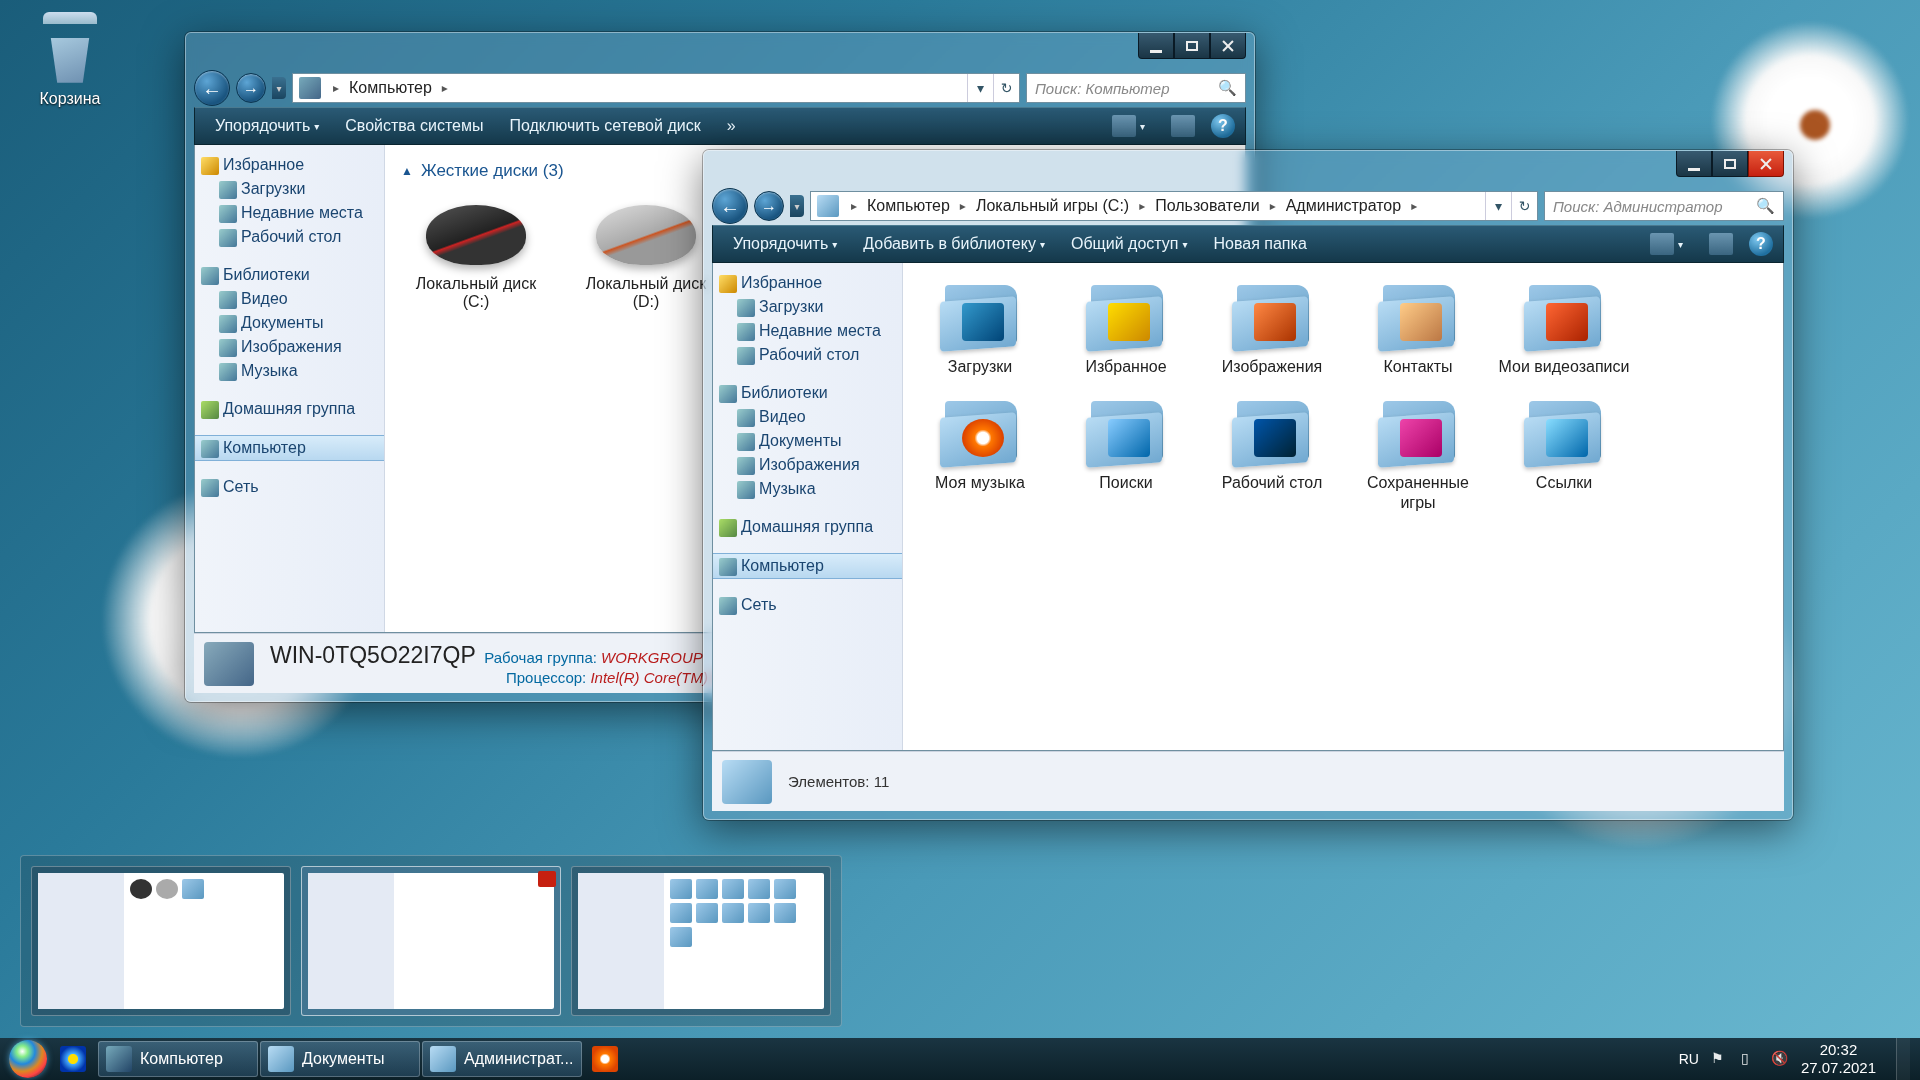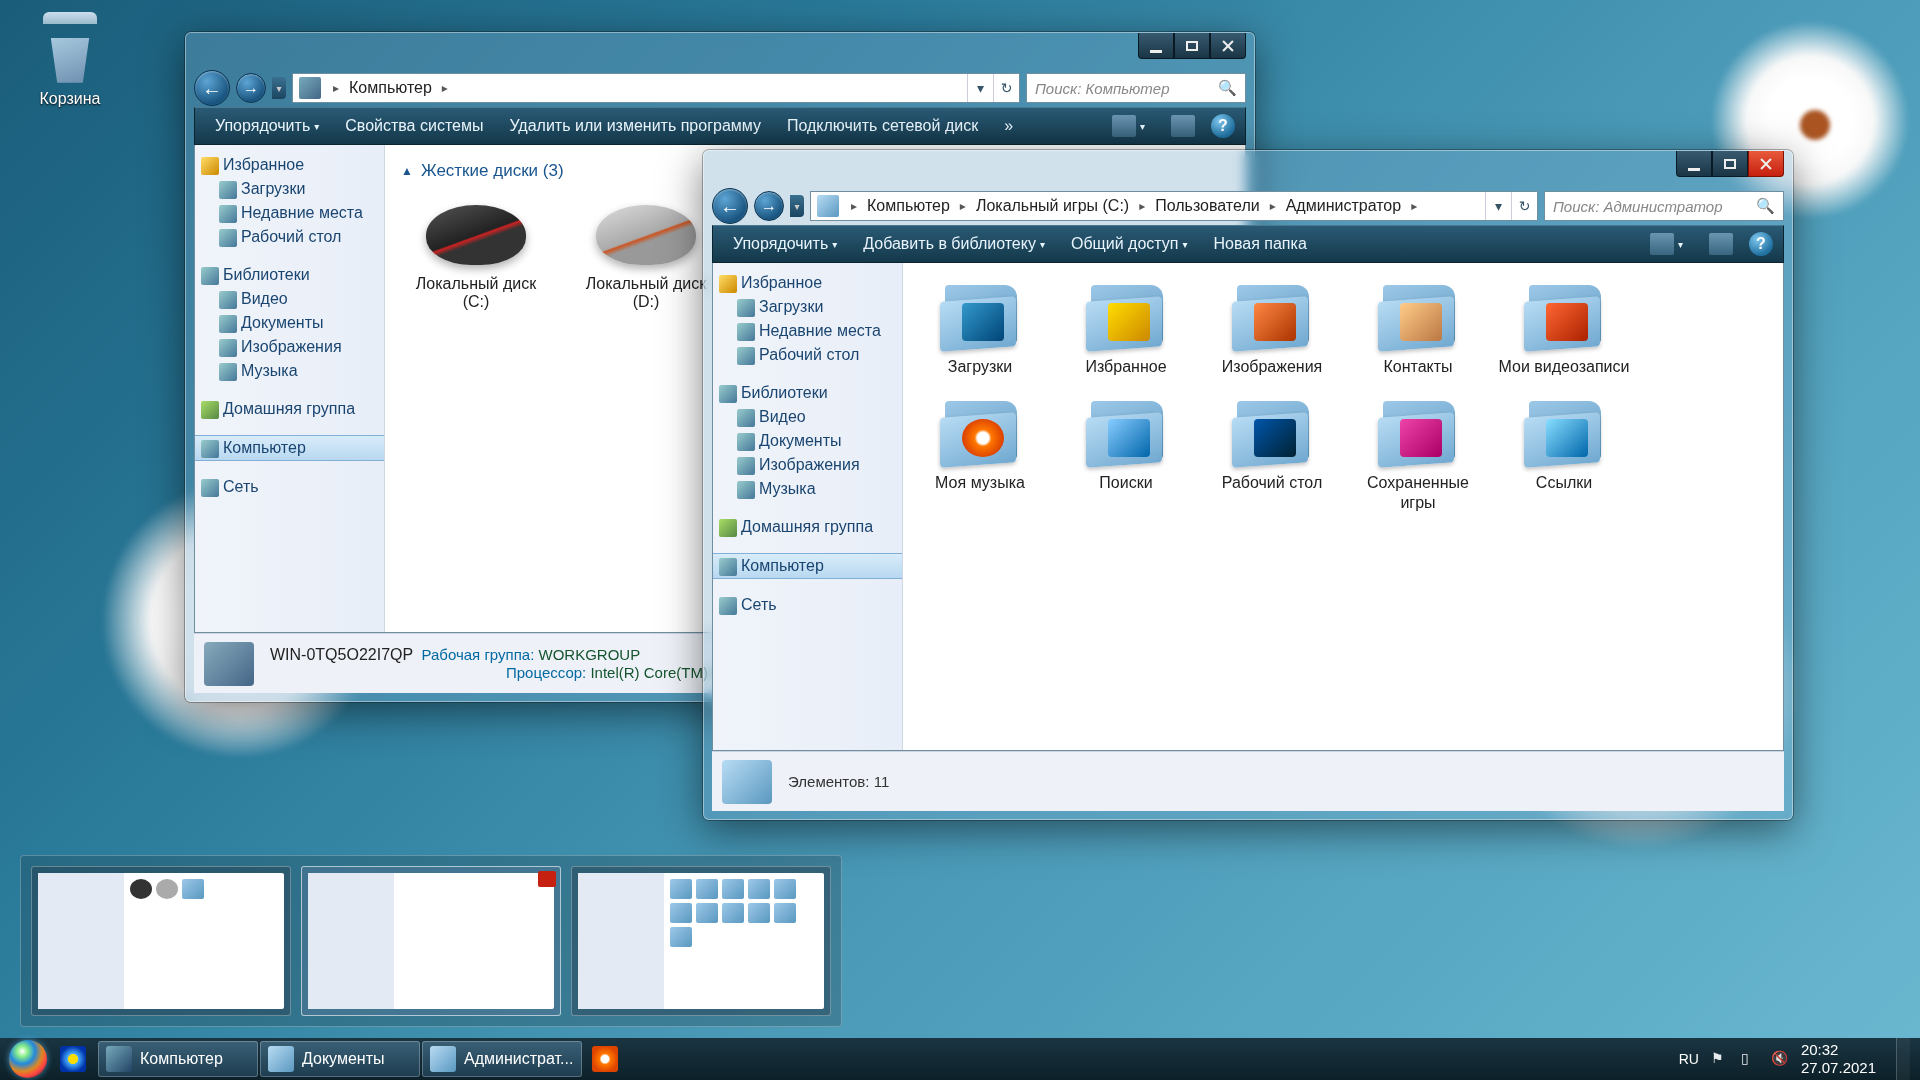--- a/index.html
+++ b/index.html
@@ -71,23 +71,23 @@
 .folders { display:flex; flex-wrap:wrap; gap:8px 4px; }
 .fitem { width:142px; text-align:center; font-size:16px; color:#222; padding:6px 2px; line-height:1.25; }
 .fico { width:80px; height:70px; margin:0 auto 6px; position:relative; }
 .fback { position:absolute; left:5px; top:4px; width:72px; height:58px; background:linear-gradient(160deg,#9dc8e8,#5a98c0); border-radius:4px 12px 4px 4px; }
 .ffront { position:absolute; left:0; top:18px; width:76px; height:50px; background:linear-gradient(160deg,#b8dcf4,#70a8d0); border-radius:4px; transform:skewY(-4deg); box-shadow:0 2px 4px rgba(0,0,0,0.25); }
 .fdeco { position:absolute; left:22px; top:22px; width:42px; height:38px; border-radius:4px; }
 
 .status-pane { height:60px; background:#eef2f8; border-top:1px solid #ccd4e0; display:flex; align-items:center; gap:16px; padding:0 10px; font-size:15px; color:#444; }
 .status-ico { width:50px; height:44px; background:linear-gradient(135deg,#8ab,#468); border-radius:4px; }
 .status-pane .lbl { color:#0369a1; }
-.status-pane .val { color:#14532d; }
+.status-pane .val { color:#b91c1c;font-style:italic; }
 .status-pane.small .lbl { color:#333; }
-.computer-name { font-size:16px; color:#222; }
+.computer-name { font-size:23px; color:#222; }
 
 
 .thumbs { position:absolute; left:20px; top:855px; display:flex; gap:10px; padding:10px; background:rgba(30,50,60,0.25); border:1px solid rgba(255,255,255,0.25); border-radius:4px; }
 .thumb { width:260px; height:150px; background:rgba(40,60,75,0.4); border:1px solid rgba(255,255,255,0.3); border-radius:3px; padding:6px; position:relative; }
 .thumb-inner { width:100%; height:100%; background:#fff; border-radius:2px; display:flex; }
 .thumb-close { position:absolute; right:4px; top:4px; width:18px; height:16px; background:#c62010; border-radius:2px; display:none; }
 .thumb.hov { background:rgba(80,120,150,0.5); border-color:rgba(255,255,255,0.6); }
 .thumb.hov .thumb-close { display:block; }
 .th-side { width:35%; background:#e4eaf4; }
 .th-main { flex:1; padding:6px; display:flex; flex-wrap:wrap; gap:4px; align-content:flex-start; }
@@ -98,21 +98,21 @@
 .start { width:44px; height:42px; display:flex; align-items:center; justify-content:center; }
 .orb { width:38px; height:38px; border-radius:50%; background:radial-gradient(circle at 35% 30%,#fff 0%,#8e8 15%,#28d 35%,#d82 55%,#f44 70%,#223 90%); box-shadow:0 0 6px rgba(100,200,255,0.6); }
 .tb-btn { height:36px; min-width:44px; padding:0 8px; display:flex; align-items:center; gap:8px; border-radius:3px; font-size:16px; color:#fff; }
 .tb-btn.active { background:linear-gradient(rgba(120,180,220,0.35),rgba(60,110,150,0.35)); box-shadow:inset 0 0 0 1px rgba(255,255,255,0.25); }
 .tb-btn .ico { width:26px; height:26px; border-radius:3px; }
 .ico-ie { background:radial-gradient(circle,#fd0 25%,#4af 30%,#03a 70%); border-radius:50%; }
 .ico-fld { background:linear-gradient(135deg,#b8dcf4,#5a98c0); }
 .ico-comp { background:linear-gradient(135deg,#7ab,#246); }
 .ico-wmp { background:radial-gradient(circle,#fff 20%,#f70 30%,#d40 70%); border-radius:50%; }
 .tray { margin-left:auto; display:flex; align-items:center; gap:12px; color:#fff; font-size:14px; padding-right:4px; }
-.tray .clock { text-align:left; font-size:15px; line-height:1.2; }
+.tray .clock { text-align:center; font-size:15px; line-height:1.2; }
 .tray-ico { width:18px; height:18px; opacity:0.9; }
 .show-desk { width:14px; height:42px; border-left:1px solid rgba(255,255,255,0.2); margin-left:8px; background:rgba(255,255,255,0.05); }
 </style>
 </head>
 <body>
 
 <div class="flower f1"></div>
 <div class="flower f2"></div>
 <div class="flower f3"></div>
 <div class="flower f4"></div>
@@ -154,23 +154,20 @@
       <span class="sico">🔍</span>
     </div>
   </div>
   <div class="toolbar">
     <div class="tb-item">
         <span>Упорядочить</span>
         <span class="tb-drop">▾</span>
       </div>
     <div class="tb-item">
         <span>Свойства системы</span>
-      </div>
-    <div class="tb-item">
-        <span>Удалить или изменить программу</span>
       </div>
     <div class="tb-item">
         <span>Подключить сетевой диск</span>
       </div>
     <div class="tb-item">»</div>
     <div class="tb-spacer"></div>
     <div class="tb-item">
         <div class="tb-ico"></div>
         <span class="tb-drop">▾</span>
       </div>

